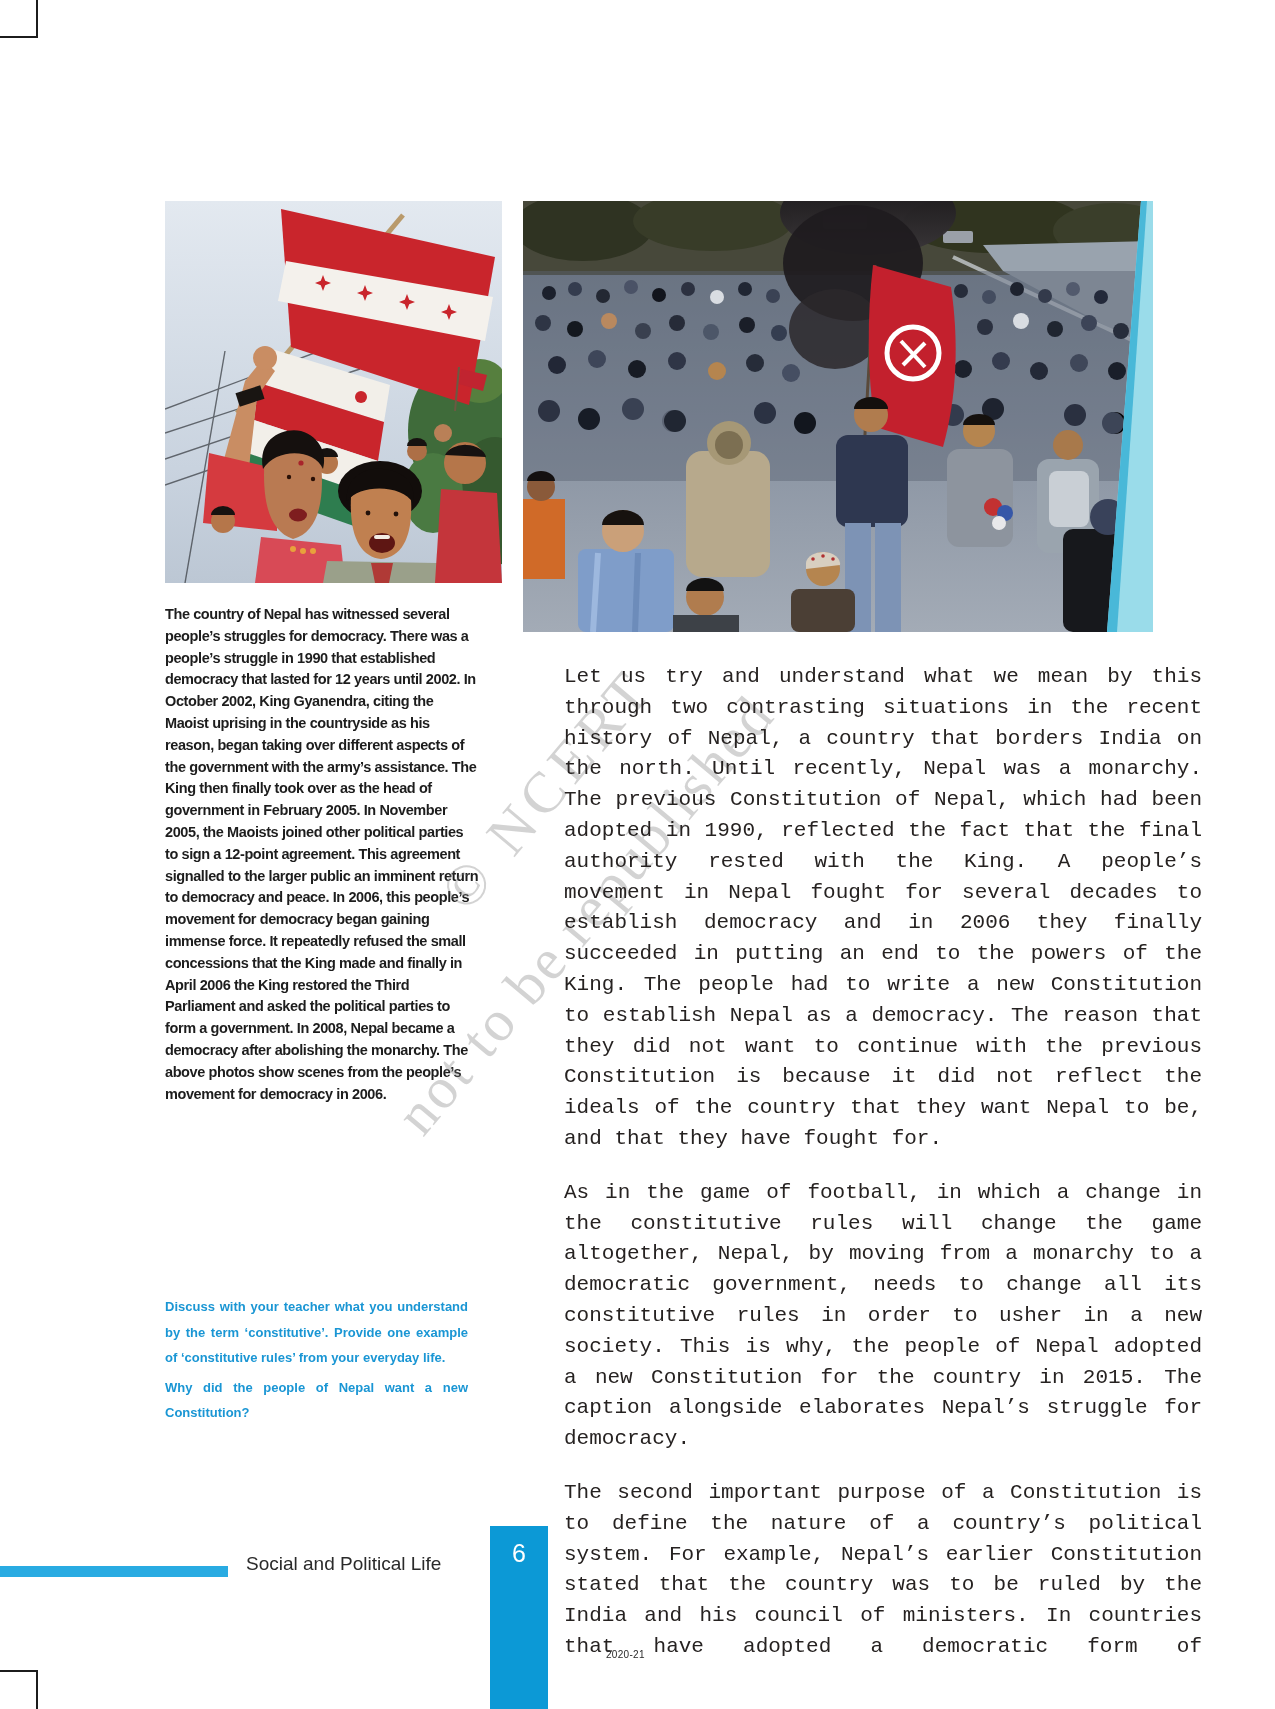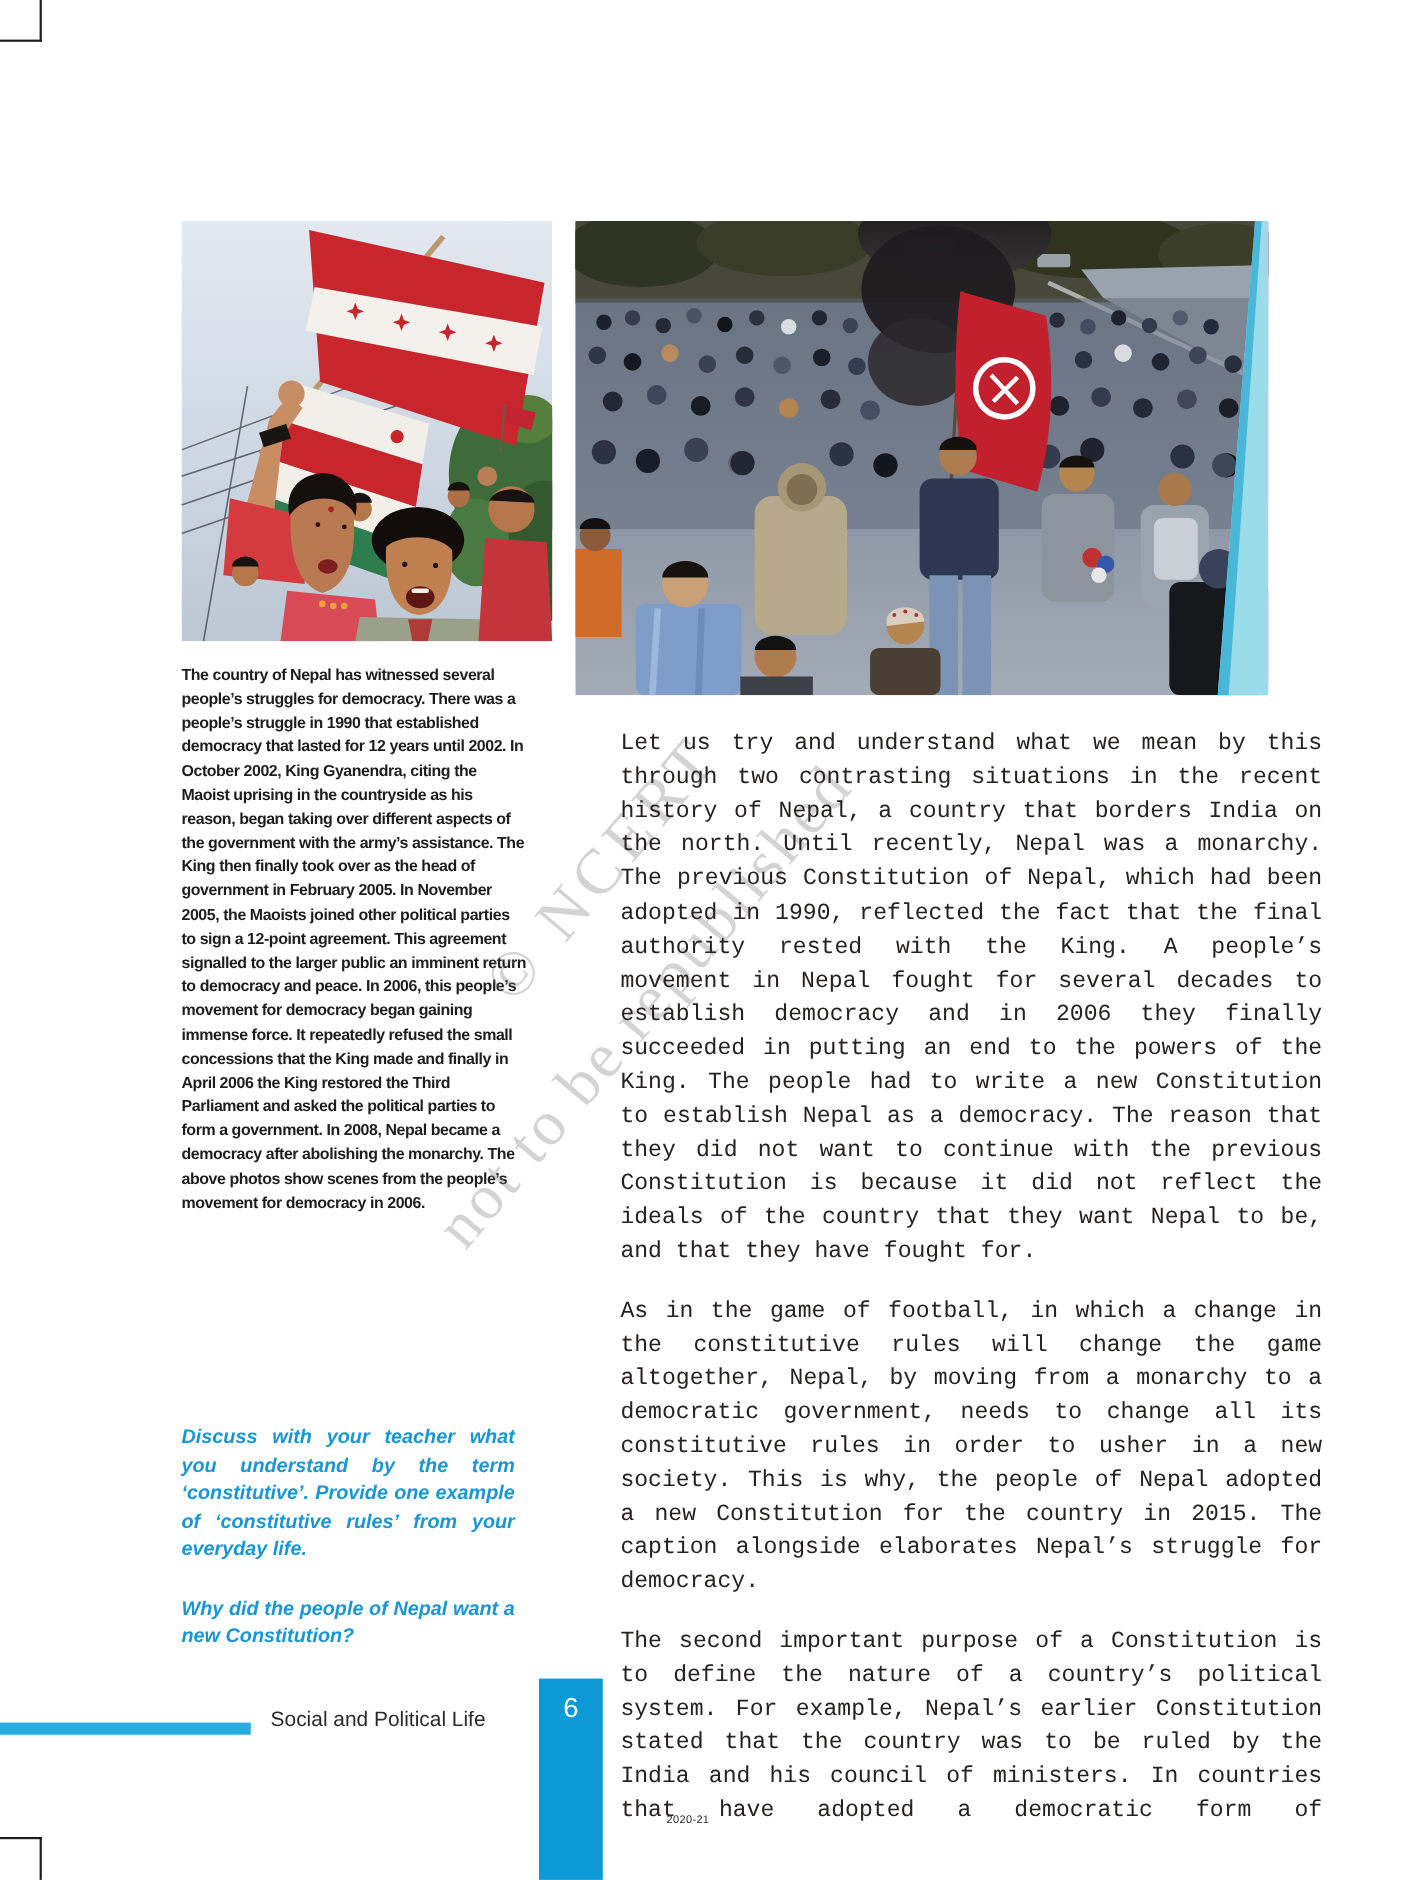--- a/index.html
+++ b/index.html
@@ -22,23 +22,23 @@
 
   
   .caption {
     position:absolute; left:165px; top:604px; width:314px;
     font-weight:bold; font-size:14.5px; line-height:21.8px; letter-spacing:-0.4px;
     color:#1d1d1d; text-align:left;
   }
 
   
   .questions { position:absolute; left:165px; top:1294px; width:303px;
-    font-weight:bold; font-size:18px; line-height:25.5px; text-align:justify;font-style:italic; }
+    font-weight:bold; font-size:13px; line-height:25.5px; text-align:justify; }
   .questions .q { color:#1a96d4; }
-  .questions .q + .q { margin-top:28px; }
+  .questions .q + .q { margin-top:4px; }
 
   
   .bodycol {
     position:absolute; left:523px; top:662px; width:638px;
     font-family:Liberation Mono, monospace; font-size:21px; line-height:30.8px;
     color:#262221; text-align:justify;margin-left:41px;
   }
   .bodycol p + p { margin-top:23px; }
   .bodycol .p-spread { word-spacing:2.5px; text-align-last:justify; }
 

